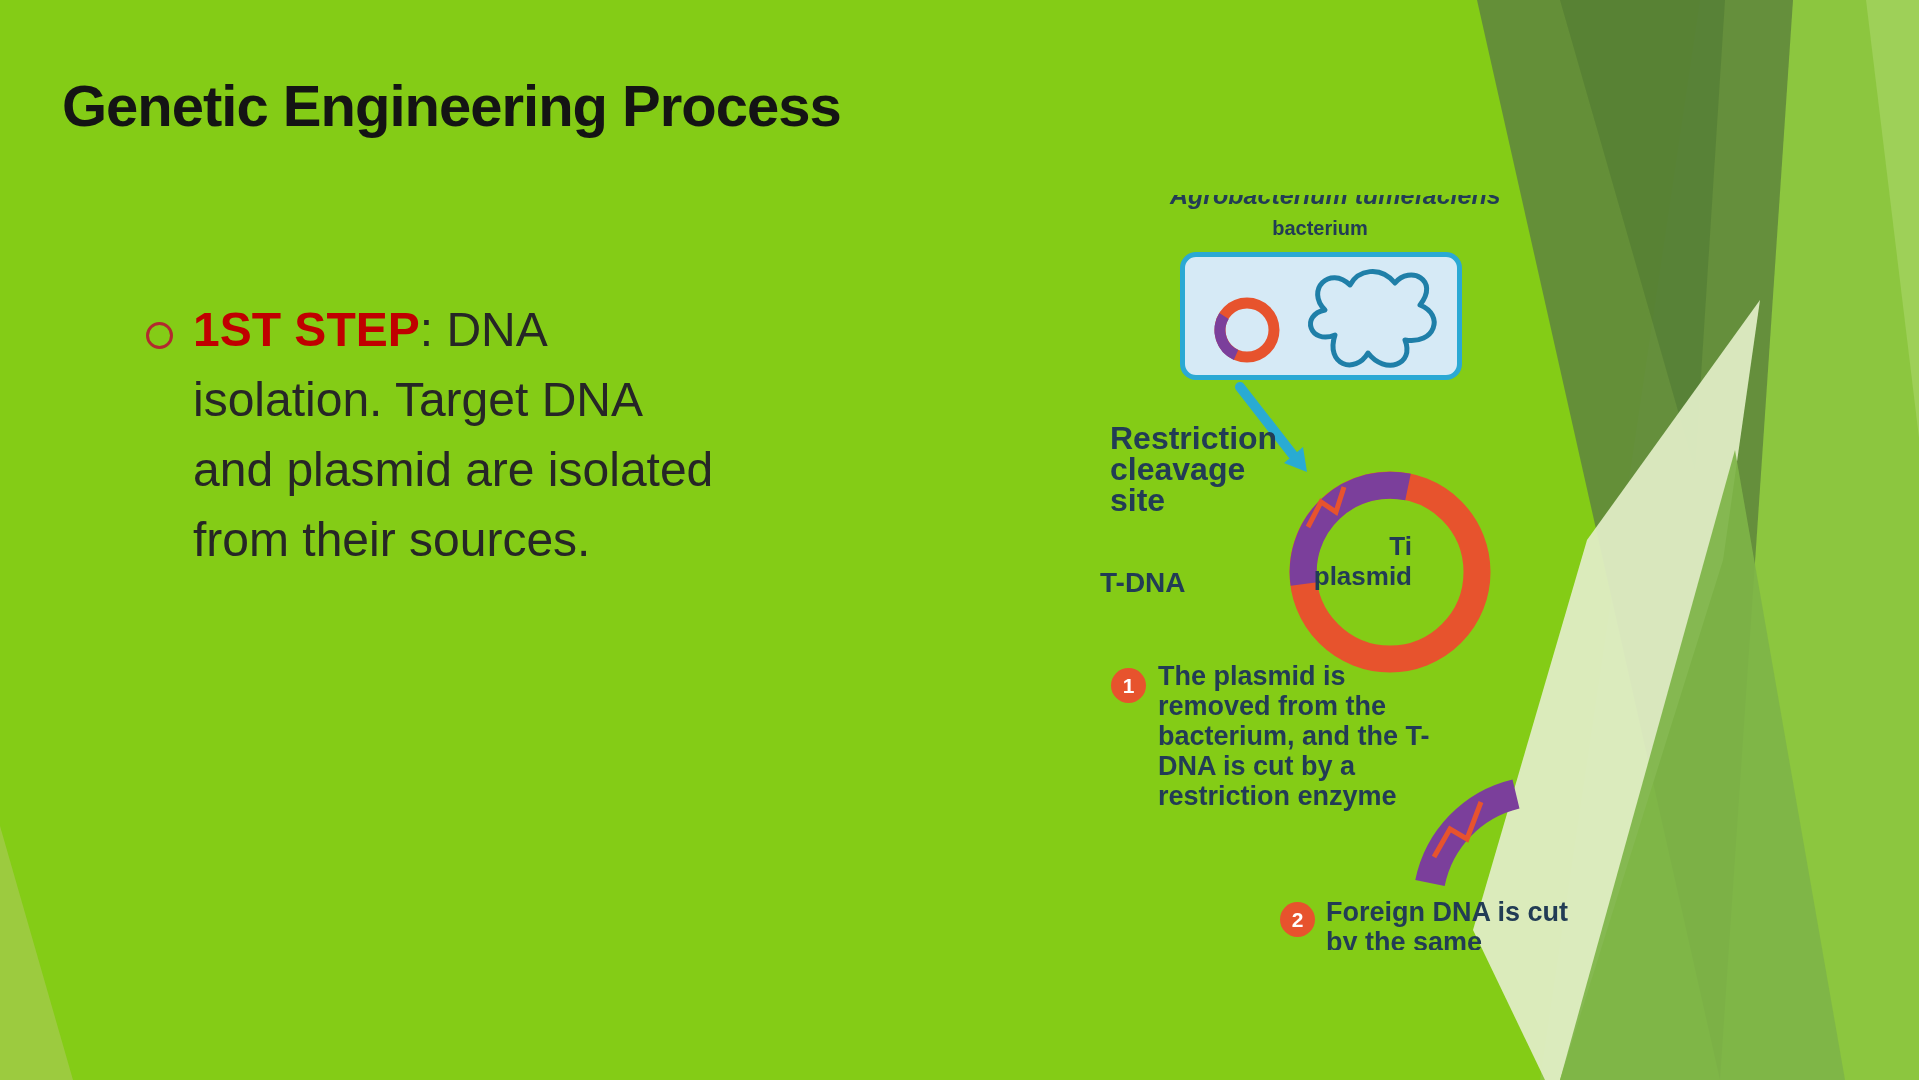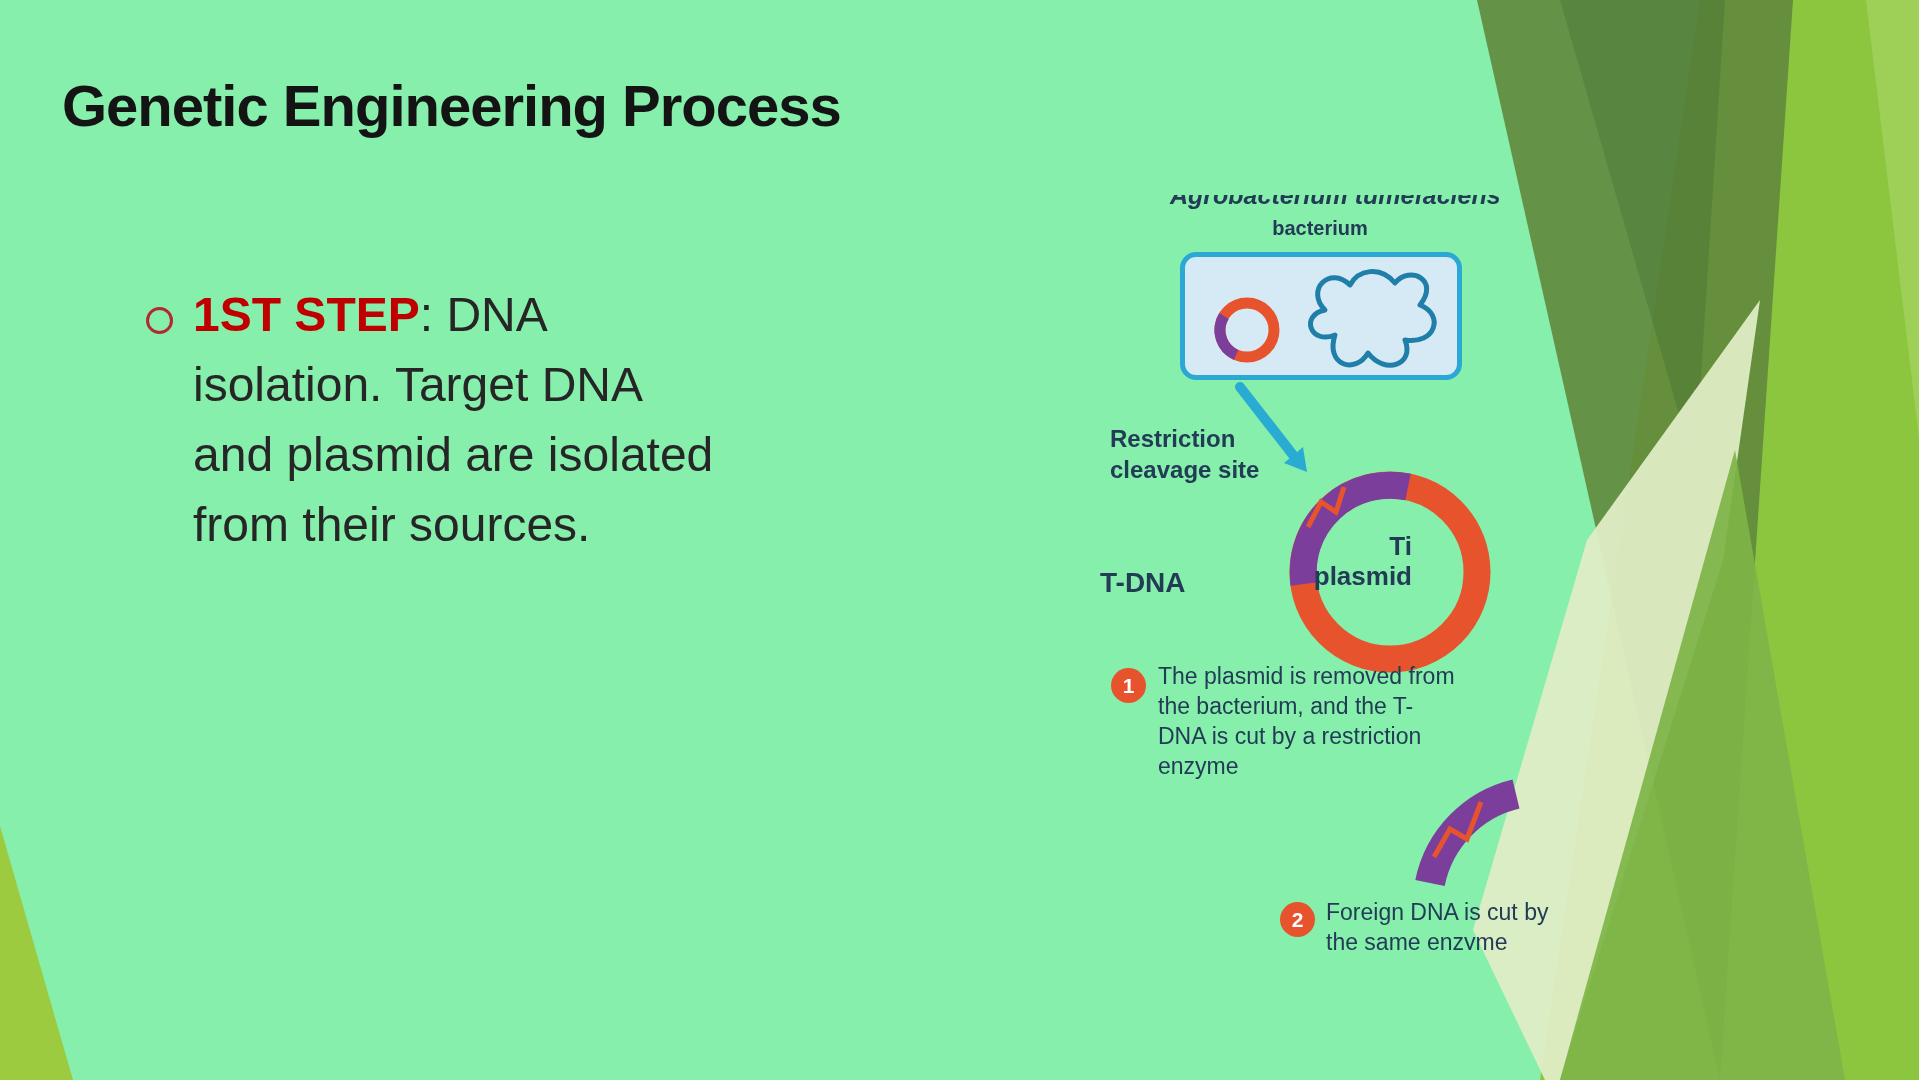--- a/index.html
+++ b/index.html
@@ -1,27 +1,27 @@
 <!DOCTYPE html>
 <html><head>
 <meta charset="utf-8">
 <style>
   html,body{margin:0;padding:0;background:#888;}
   .slide{
-    position:relative;width:1919px;height:1080px;background:#86efac;
+    position:relative;width:1919px;height:1080px;background:#84cc16;
     overflow:hidden;font-family:"Liberation Sans",sans-serif;
   }
   .bg-svg{position:absolute;left:0;top:0;z-index:0;}
   
   .title{
     position:absolute;left:62px;top:72px;z-index:2;
     font-size:58px;font-weight:bold;color:#141414;letter-spacing:-1px;
   }
   
-  .bullet-row{position:absolute;left:146px;top:280px;width:640px;z-index:2;}
+  .bullet-row{position:absolute;left:146px;top:295px;width:640px;z-index:2;}
   .bullet-dot{
     position:absolute;left:0;top:27px;width:21px;height:21px;border-radius:50%;
     border:3px solid #B22A2F;background:transparent;
   }
   .bullet-text{
     margin-left:47px;width:530px;font-size:48px;line-height:70px;color:#262626;
   }
   .step-label{font-weight:bold;color:#C00000;}
   
   .diagram{
@@ -35,30 +35,30 @@
   }
   .organism-label{
     position:absolute;left:120px;top:22px;width:200px;text-align:center;
     font-size:20px;font-weight:600;
   }
   .bacterium-box{
     position:absolute;left:80px;top:57px;width:282px;height:128px;
     border:5px solid #2BA9D4;border-radius:16px;background:#D6EAF6;box-sizing:border-box;
   }
   .diagram-svg{position:absolute;left:0;top:0;}
-  .restriction-label{left:10px;top:228px;width:170px;font-size:24px;line-height:31px;}
+  .restriction-label{left:10px;top:228px;width:170px;font-size:32px;line-height:31px;}
   .tdna-label{left:0;top:372px;font-size:28px;}
   .plasmid-label{left:212px;top:336px;width:100px;text-align:right;font-size:26px;line-height:30px;}
   .step-circle{
     position:absolute;width:35px;height:35px;border-radius:50%;background:#E7532D;
     color:#ffffff;font-size:21px;font-weight:bold;text-align:center;line-height:35px;
   }
   .step1-circle{left:11px;top:473px;}
   .step2-circle{left:180px;top:707px;}
-  .step-text{position:absolute;font-size:23px;font-weight:normal;line-height:30px;color:#223C55;}
+  .step-text{position:absolute;font-size:27px;font-weight:bold;line-height:30px;color:#223C55;}
   .step1-text{left:58px;top:466px;width:300px;}
   .step2-text{left:226px;top:702px;width:250px;}
 </style>
 </head>
 <body>
 
 <div class="slide">
 
   <svg class="bg-svg" width="1919" height="1080" viewBox="0 0 1919 1080">
     <polygon points="1700,0 1919,0 1919,1080 1540,1080" fill="#8CC63F"></polygon>

